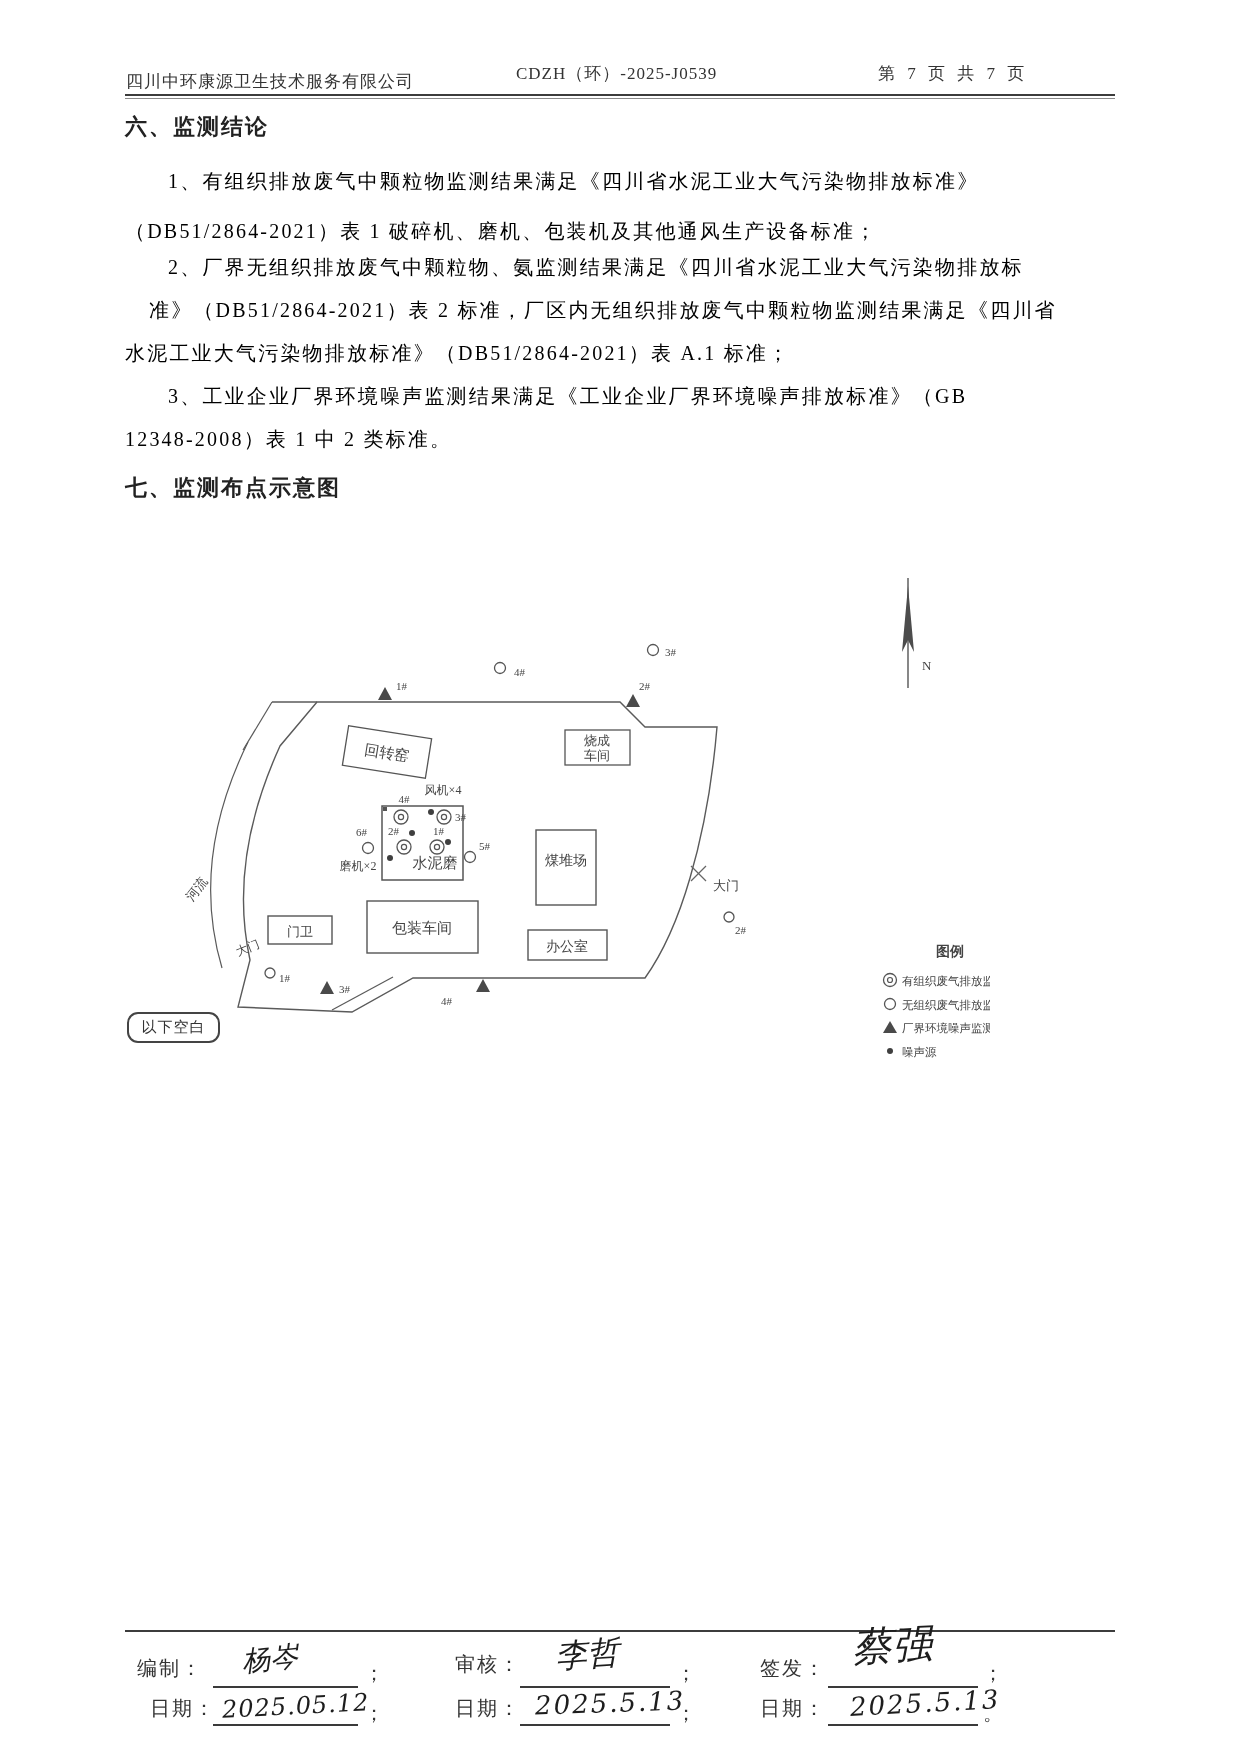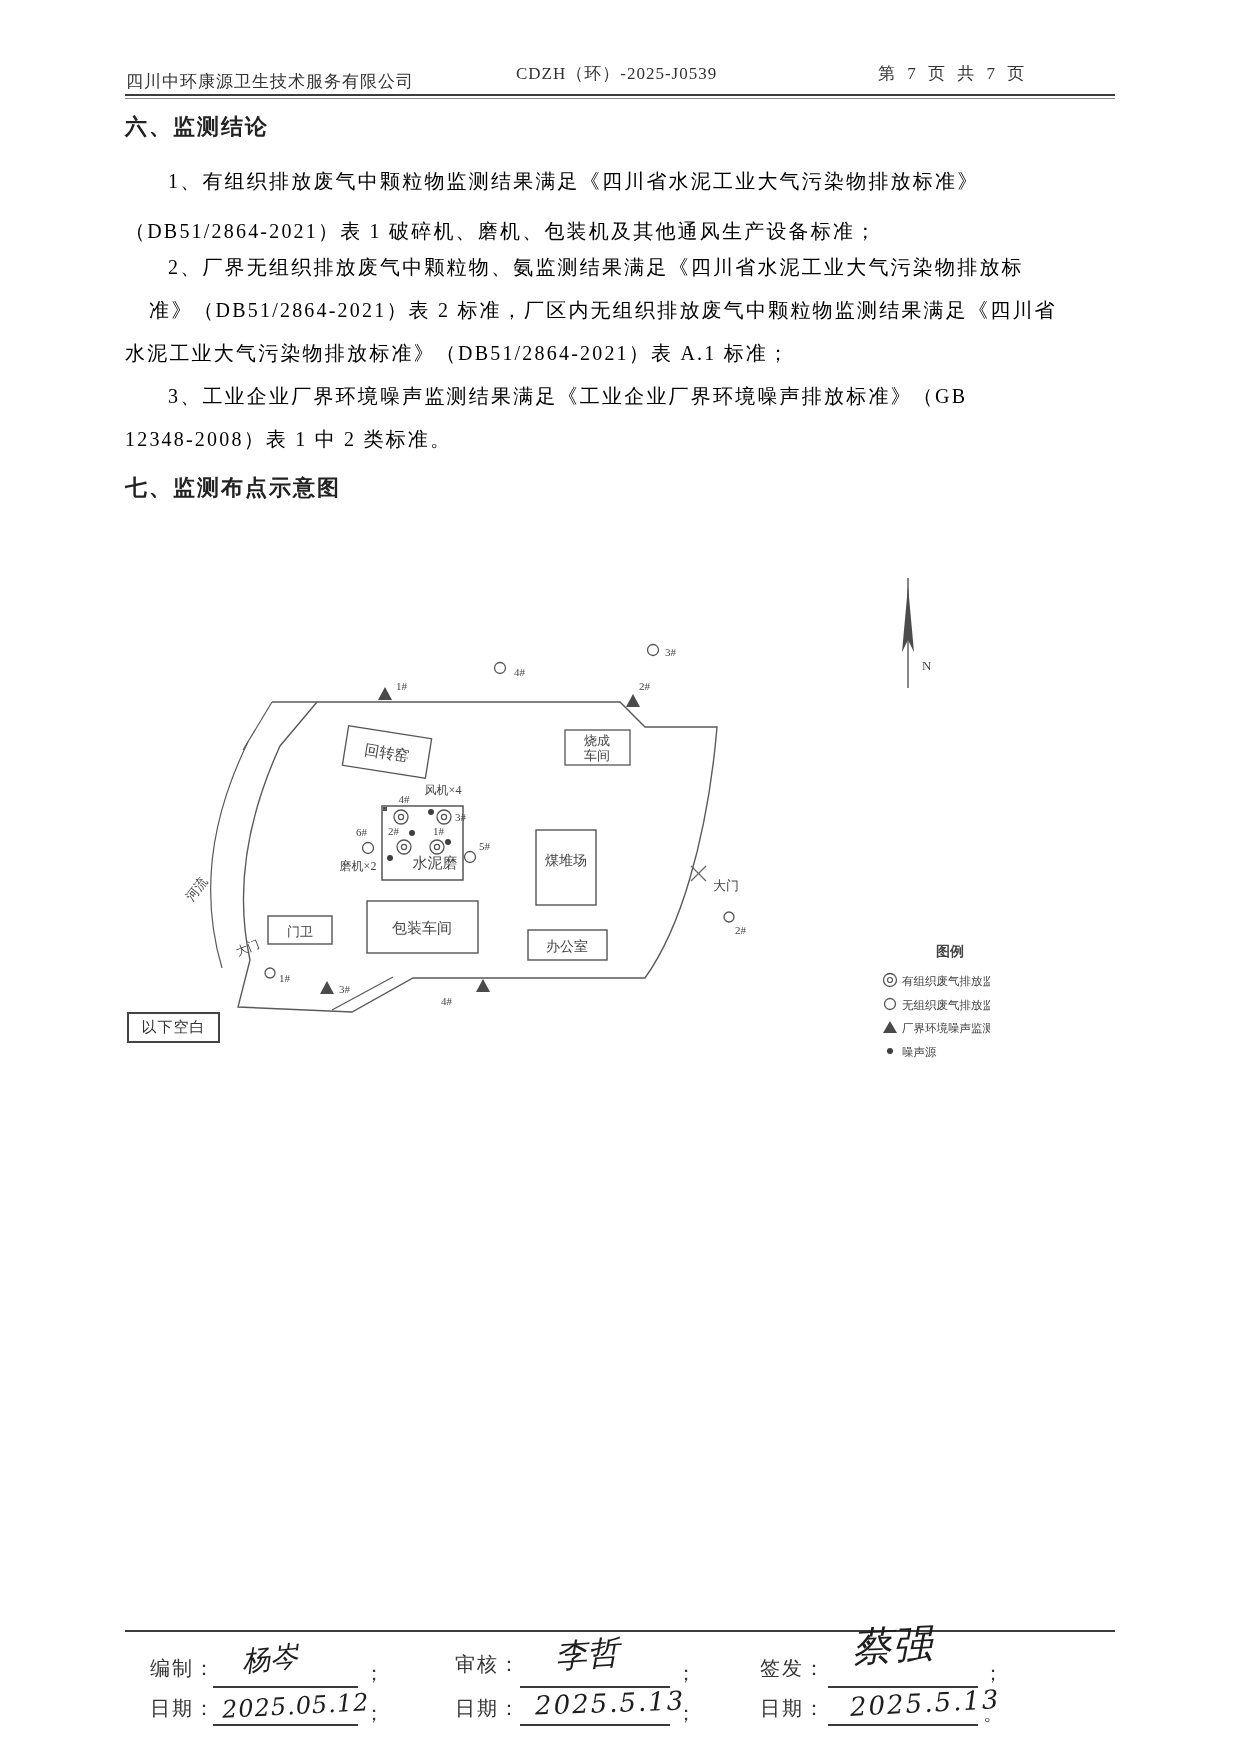--- a/index.html
+++ b/index.html
@@ -163,27 +163,27 @@
     <text x="752" y="465" font-size="11.5">有组织废气排放监测点位</text>
     <circle cx="740" cy="484" r="5.5" fill="#fff" stroke="#555" stroke-width="1.3"></circle>
     <text x="752" y="489" font-size="11.5">无组织废气排放监测点位</text>
     <polygon points="740,501 733,513 747,513" fill="#4a4a4a"></polygon>
     <text x="752" y="512" font-size="11.5">厂界环境噪声监测点位</text>
     <circle cx="740" cy="531" r="3" fill="#3f3f3f"></circle>
     <text x="752" y="536" font-size="11.5">噪声源</text>
   </g>
 </svg>
 
-<div class="abs blankbox" style="left:127px;top:1012px;width:89px;height:27px;">
+<div class="abs blankbox" style="left:127px;top:1012px;width:89px;height:27px;border-radius:11px;">
   <span>以下空白</span>
 </div>
 
 <div class="abs rule" style="left:125px;top:1630px;width:990px;height:2px;"></div>
 
-<div class="abs ft-label" style="left:150px;top:1655px;">编制：</div>
+<div class="abs ft-label" style="left:137px;top:1655px;">编制：</div>
 <div class="abs hand" style="left:242px;top:1640px;font-size:28px;transform:rotate(-6deg);">杨岑</div>
 <div class="abs sigline" style="left:213px;top:1686px;width:145px;"></div>
 <div class="abs ft-punct" style="left:364px;top:1660px;">；</div>
 
 <div class="abs ft-label" style="left:455px;top:1651px;">审核：</div>
 <div class="abs hand" style="left:555px;top:1633px;font-size:32px;transform:rotate(-4deg);">李哲</div>
 <div class="abs sigline" style="left:520px;top:1686px;width:150px;"></div>
 <div class="abs ft-punct" style="left:676px;top:1660px;">；</div>
 
 <div class="abs ft-label" style="left:760px;top:1655px;">签发：</div>

